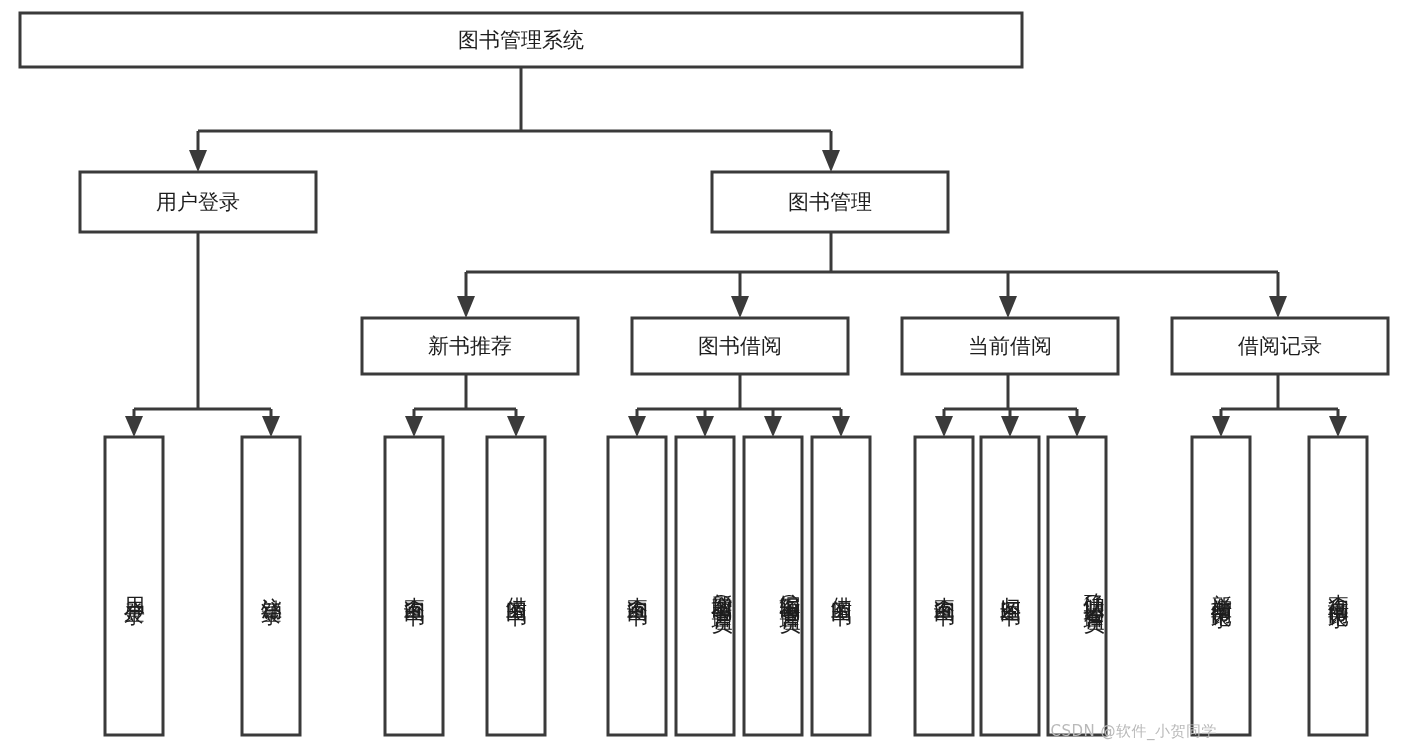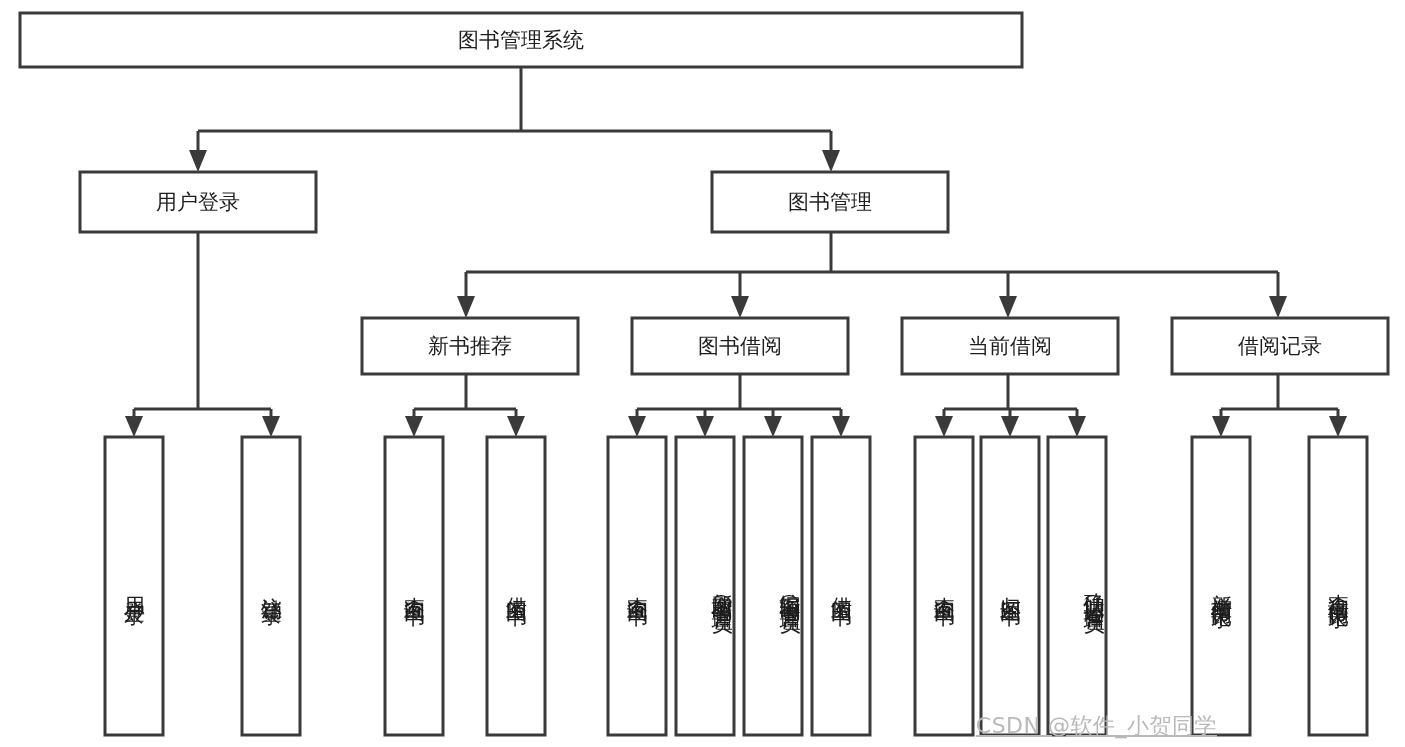--- a/index.html
+++ b/index.html
@@ -64,25 +64,24 @@
     pointer-events: none;
   }
   .leaf-label.centered {
     align-items: center;
   }
   .watermark {
     position: absolute;
     right: 8px;
     bottom: 6px;
     font-family: "DejaVu Sans", "Liberation Sans", sans-serif;
-    font-size: 22px;
+    font-size: 15px;
     color: #b9b9b9;
     white-space: nowrap;
     letter-spacing: 0.5px;
-    text-decoration: underline;
   }
 </style>
 </head>
 <body>
 
 <div id="diagram-root">
 
   <svg class="flow" viewBox="0 0 1405 747" xmlns="http://www.w3.org/2000/svg">
 
     <g>

